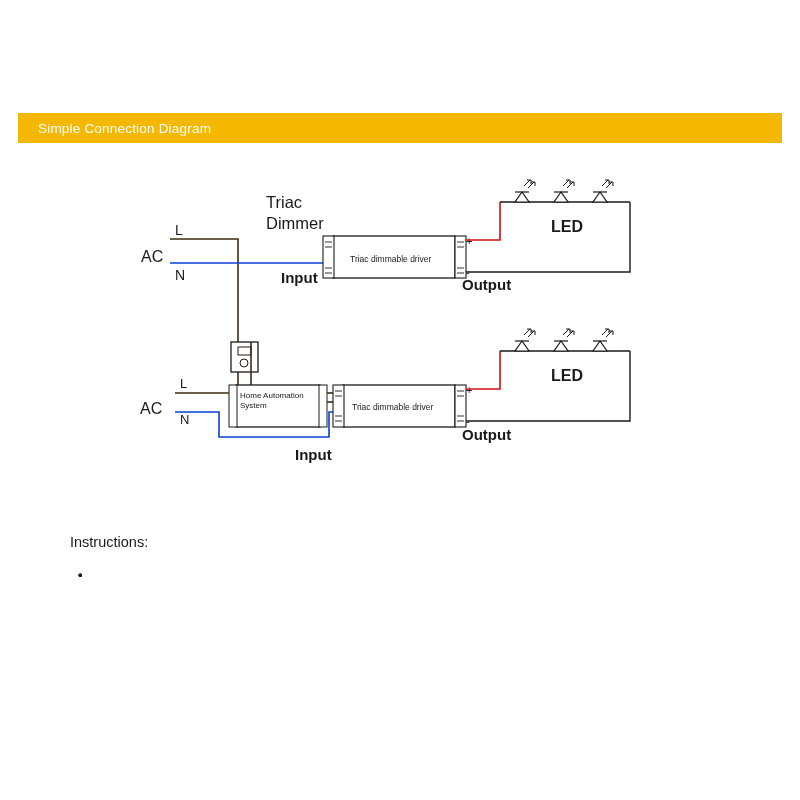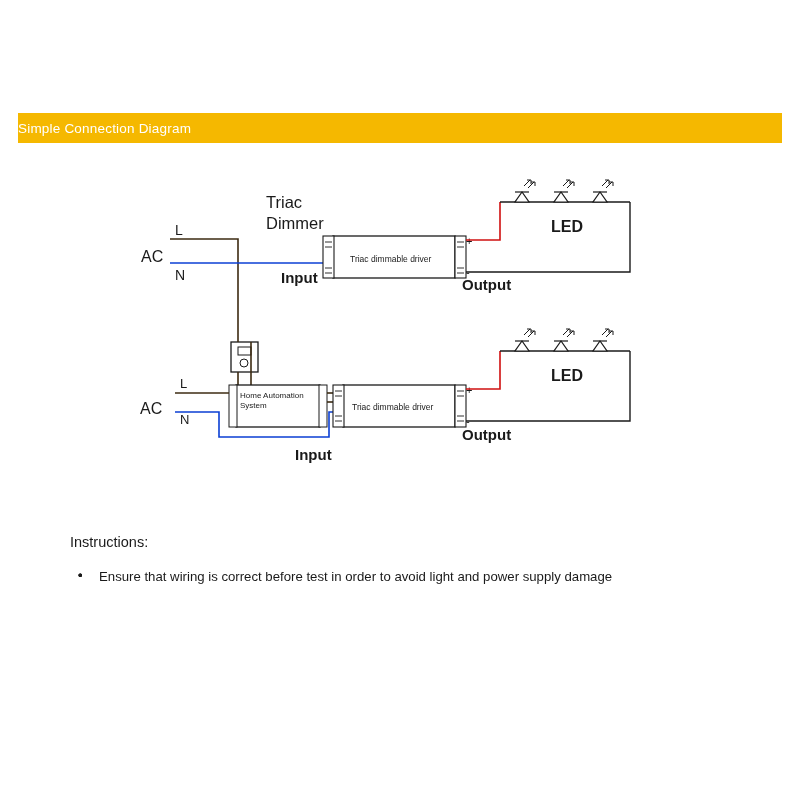--- a/index.html
+++ b/index.html
@@ -21,21 +21,21 @@
     position: absolute;
     left: 18px;
     top: 113px;
     width: 764px;
     height: 30px;
     background: #f5b800;
     display: flex;
     align-items: center;
   }
   .header-bar .title {
-    margin-left: 0;
+    margin-left: 20px;
     font-size: 13.5px;
     color: #ffffff;
     letter-spacing: 0.2px;
   }
 
   
   .diagram {
     position: absolute;
     left: 0;
     top: 150px;
@@ -216,16 +216,15 @@
   <h3>Instructions:</h3>
   <ul>
     <li>
       <span class="bullet">•</span>
     </li>
     <li>
       <span class="bullet">•</span>
     </li>
     <li>
       <span class="bullet">•</span>
-      <span>Ensure that wiring is correct before test in order to avoid light and power supply damage</span>
     </li>
   </ul>
 </div>
 
 </body></html>

